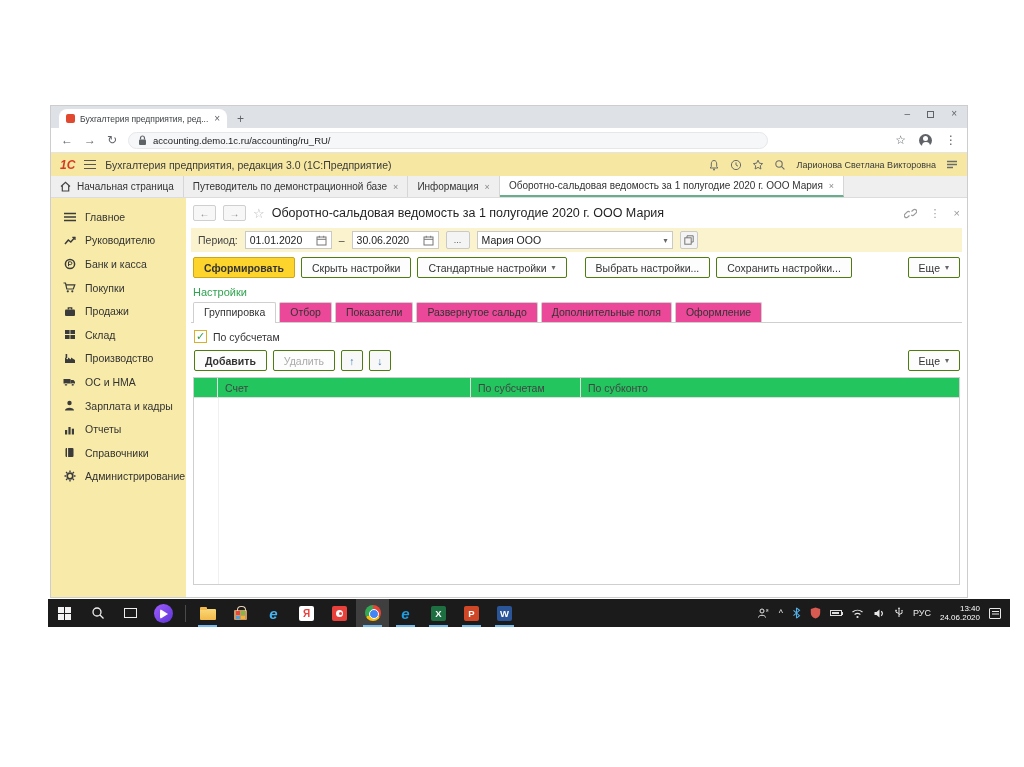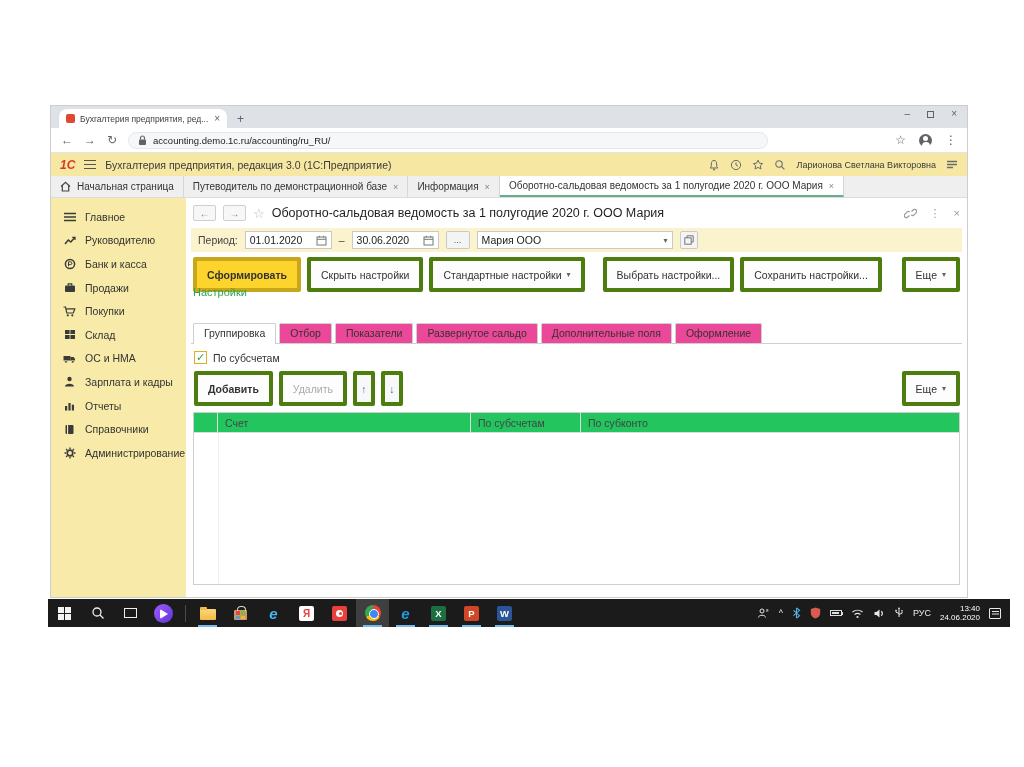--- a/index.html
+++ b/index.html
@@ -74,31 +74,31 @@
     display:flex; align-items:center; padding:0 4px; }
   .field input { border:none; outline:none; font-size:10.5px; color:#222; width:66px;
     font-family:inherit; background:transparent; }
   .orgfield { width:196px; justify-content:space-between; }
   .orgfield .txt { font-size:10.5px; color:#222; }
   .caret { color:#666; font-size:8px; }
   .mini-btn { height:18px; border:1px solid #c9c9c9; background:#f4f4f4; border-radius:2px;
     display:flex; align-items:center; justify-content:center; font-size:9px; color:#555; }
 
   .btnrow { height:22px; margin-top:5px; display:flex; gap:6px; padding:0 2px; }
-  .btn { border:4px solid #4d7c0f; background:#fdfdfd; height:35px; padding:0 10px;
+  .btn { border:1px solid #4d7c0f; background:#fdfdfd; height:21px; padding:0 10px;
     font-size:10.5px; color:#333; display:flex; align-items:center; gap:5px; border-radius:2px;
     white-space:nowrap; }
   .btn.primary { background:#fcd42c; border-color:#c9a71c; font-weight:bold; }
   .btn.bold { font-weight:bold; }
   .btn.disabled { color:#aaa; }
   .btn.more { margin-left:auto; }
   .btn.arrow { width:22px; padding:0; justify-content:center; color:#3f7fbf; background:#f8f8f8; }
 
   .settings-title { color:#2fa34f; font-size:11px; margin:7px 2px 4px 2px; }
-  .stabs { display:flex; border-bottom:1px solid #cfcfcf; padding:0 2px;margin-top:21px; }
+  .stabs { display:flex; border-bottom:1px solid #cfcfcf; padding:0 2px; }
   .stab { border:1px solid #cfcfcf; border-bottom:none; background:#ec4899;
     padding:3px 10px 4px; font-size:10.5px; color:#333; margin-right:3px;
     border-radius:2px 2px 0 0; position:relative; }
   .stab.active { background:#fff; margin-bottom:-1px; padding-bottom:5px; }
 
   .cbxrow { display:flex; align-items:center; gap:6px; margin:7px 2px 5px 3px; font-size:10.5px; }
   .cbx { width:13px; height:13px; border:1px solid #d9b02c; background:#fff;
     color:#2f9e44; font-size:11px; line-height:11px; text-align:center; font-weight:bold; }
 
   .gridbtns { display:flex; gap:6px; padding:0 2px; margin:2px 0 6px 1px; }
@@ -280,47 +280,56 @@
         <span class="sico">
             <svg width="12" height="12" viewBox="0 0 12 12">
               <circle cx="6" cy="6" r="4.6" fill="none" stroke="#3b3b3b" stroke-width="1.5"></circle>
               <path d="M4.5 8.2 V3.8 H6.5 a1.4 1.4 0 0 1 0 2.8 H4.5" fill="none" stroke="#3b3b3b" stroke-width="1"></path>
             </svg>
           </span>
         <span>Банк и касса</span>
       </div>
       <div class="side-item">
         <span class="sico">
-            <svg width="12" height="11" viewBox="0 0 12 11">
-              <rect x="1" y="3.5" width="10" height="6.5" fill="#3b3b3b" rx="1"></rect>
-              <path d="M4.3 3.5 V1.8 H7.7 V3.5" fill="none" stroke="#3b3b3b" stroke-width="1.3"></path>
-            </svg>
-          </span>
-        <span>Продажи</span>
-      </div>
-      <div class="side-item">
-        <span class="sico">
             <svg width="13" height="11" viewBox="0 0 13 11">
               <path d="M0.5 1 H2.5 L3.8 7 H10.3 L11.8 2.8 H3" fill="none" stroke="#3b3b3b" stroke-width="1.2"></path>
               <circle cx="4.8" cy="9.3" r="1.1" fill="#3b3b3b"></circle>
               <circle cx="9.3" cy="9.3" r="1.1" fill="#3b3b3b"></circle>
             </svg>
           </span>
         <span>Покупки</span>
+      </div>
+      <div class="side-item">
+        <span class="sico">
+            <svg width="12" height="11" viewBox="0 0 12 11">
+              <rect x="1" y="3.5" width="10" height="6.5" fill="#3b3b3b" rx="1"></rect>
+              <path d="M4.3 3.5 V1.8 H7.7 V3.5" fill="none" stroke="#3b3b3b" stroke-width="1.3"></path>
+            </svg>
+          </span>
+        <span>Продажи</span>
       </div>
       <div class="side-item">
         <span class="sico">
             <svg width="12" height="11" viewBox="0 0 12 11">
               <rect x="1" y="1" width="4.6" height="4" fill="#3b3b3b"></rect>
               <rect x="6.4" y="1" width="4.6" height="4" fill="#3b3b3b"></rect>
               <rect x="1" y="6" width="4.6" height="4" fill="#3b3b3b"></rect>
               <rect x="6.4" y="6" width="4.6" height="4" fill="#3b3b3b"></rect>
             </svg>
           </span>
         <span>Склад</span>
+      </div>
+      <div class="side-item">
+        <span class="sico">
+            <svg width="12" height="11" viewBox="0 0 12 11">
+              <path d="M1 10 V4.5 L4 6.5 V4.5 L7 6.5 V4.5 L11 7 V10 Z" fill="#3b3b3b"></path>
+              <rect x="1.6" y="1" width="1.6" height="4" fill="#3b3b3b"></rect>
+            </svg>
+          </span>
+        <span>Производство</span>
       </div>
       <div class="side-item">
         <span class="sico">
             <svg width="13" height="11" viewBox="0 0 13 11">
               <rect x="0.5" y="3" width="7" height="4.5" fill="#3b3b3b"></rect>
               <path d="M7.5 4 H10.5 L12 5.8 V7.5 H7.5 Z" fill="#3b3b3b"></path>
               <circle cx="3" cy="8.8" r="1.3" fill="#3b3b3b" stroke="#f8eba9" stroke-width="0.6"></circle>
               <circle cx="9.8" cy="8.8" r="1.3" fill="#3b3b3b" stroke="#f8eba9" stroke-width="0.6"></circle>
             </svg>
           </span>

